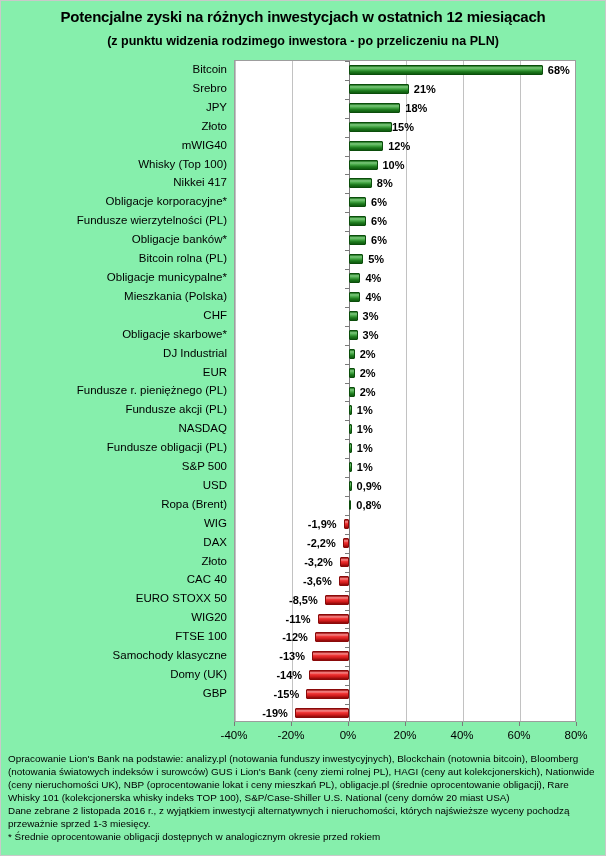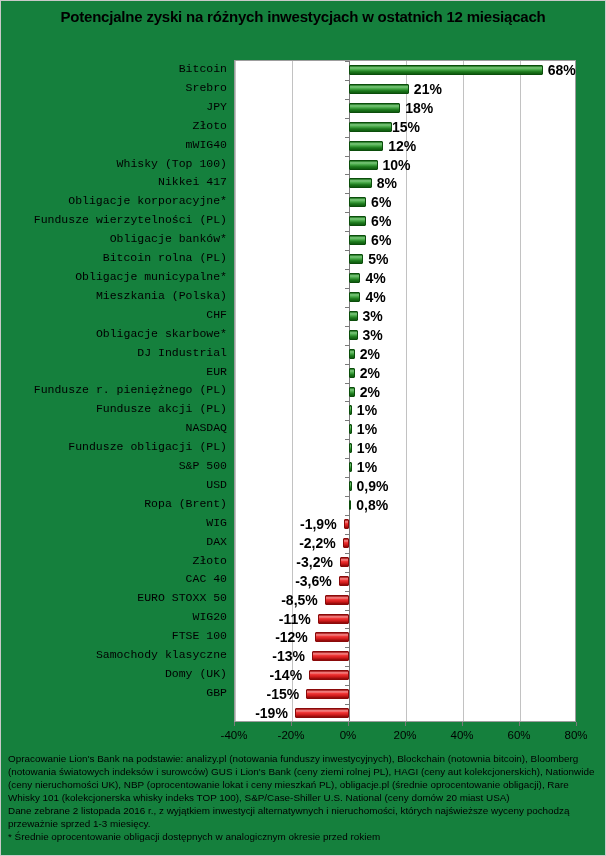--- a/index.html
+++ b/index.html
@@ -2,38 +2,38 @@
 <html lang="pl"><head>
 <meta charset="utf-8">
 <style>
   * { margin:0; padding:0; box-sizing:border-box; }
   html,body { background:#ffffff; }
   body { font-family:"Liberation Sans", sans-serif; color:#000; }
 
   .page {
     position:relative;
     width:606px; height:856px;
-    background:#15803d;
+    background:#86efac;
     border:1px solid #c9c9c9;
     overflow:hidden;
   }
 
   .title {
     position:absolute; top:7px; left:0; width:100%;
     text-align:center; font-size:15px; font-weight:bold;
     letter-spacing:-0.2px;
   }
   .subtitle {
     position:absolute; top:33px; left:0; width:100%;
     text-align:center; font-size:12.5px; font-weight:bold;
   }
 
   
   .cat-col {
-    position:absolute; left:0; top:59px; width:226px;font-family:Liberation Mono, monospace;
+    position:absolute; left:0; top:59px; width:226px;
   }
   .cat-label {
     display:block; width:100%;
     text-align:right;
     font-size:11.5px; line-height:1;
     white-space:nowrap;
     color:#000;
   }
 
   
@@ -71,21 +71,21 @@
     background:linear-gradient(to bottom,
       #1a701a 0%, #7cc87c 22%, #49aa49 45%, #1d7a1d 72%, #0e5a0e 100%);
   }
   .bar-neg {
     border:1px solid #8a0a0a;
     background:linear-gradient(to bottom,
       #9c0f0f 0%, #f98a8a 22%, #ee3333 45%, #cf1b1b 72%, #8a0808 100%);
   }
   .val-label {
     position:absolute; top:2px;
-    font-size:14px; font-weight:bold; line-height:14px;
+    font-size:11px; font-weight:bold; line-height:14px;
     white-space:nowrap;
   }
 
   
   .x-ticks {
     position:absolute; left:233px; top:721px;
     width:343px; height:4px;
     background-image:repeating-linear-gradient(to right,
       #7a7a7a 0px, #7a7a7a 1px, transparent 1px, transparent 57px);
   }
@@ -103,20 +103,21 @@
     position:absolute; left:7px; top:751px; width:592px;
     font-size:9.9px; line-height:13px; color:#000;
   }
   .footer p { margin:0; }
 </style>
 </head>
 <body>
 
 <div class="page">
   <div class="title">Potencjalne zyski na różnych inwestycjach w ostatnich 12 miesiącach</div>
+  <div class="subtitle">(z punktu widzenia rodzimego inwestora - po przeliczeniu na PLN)</div>
 
   <div class="cat-col" id="cat-col">
       <span class="cat-label" style="height: 18.9143px; line-height: 18.9143px;">Bitcoin</span>
       <span class="cat-label" style="height: 18.9143px; line-height: 18.9143px;">Srebro</span>
       <span class="cat-label" style="height: 18.9143px; line-height: 18.9143px;">JPY</span>
       <span class="cat-label" style="height: 18.9143px; line-height: 18.9143px;">Złoto</span>
       <span class="cat-label" style="height: 18.9143px; line-height: 18.9143px;">mWIG40</span>
       <span class="cat-label" style="height: 18.9143px; line-height: 18.9143px;">Whisky (Top 100)</span>
       <span class="cat-label" style="height: 18.9143px; line-height: 18.9143px;">Nikkei 417</span>
       <span class="cat-label" style="height: 18.9143px; line-height: 18.9143px;">Obligacje korporacyjne*</span>

